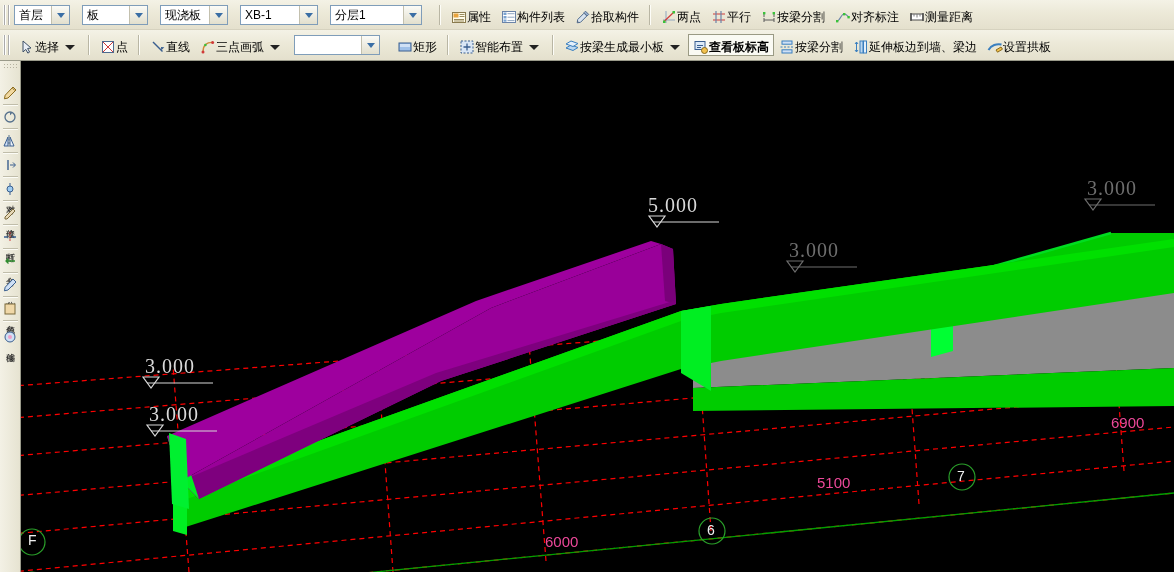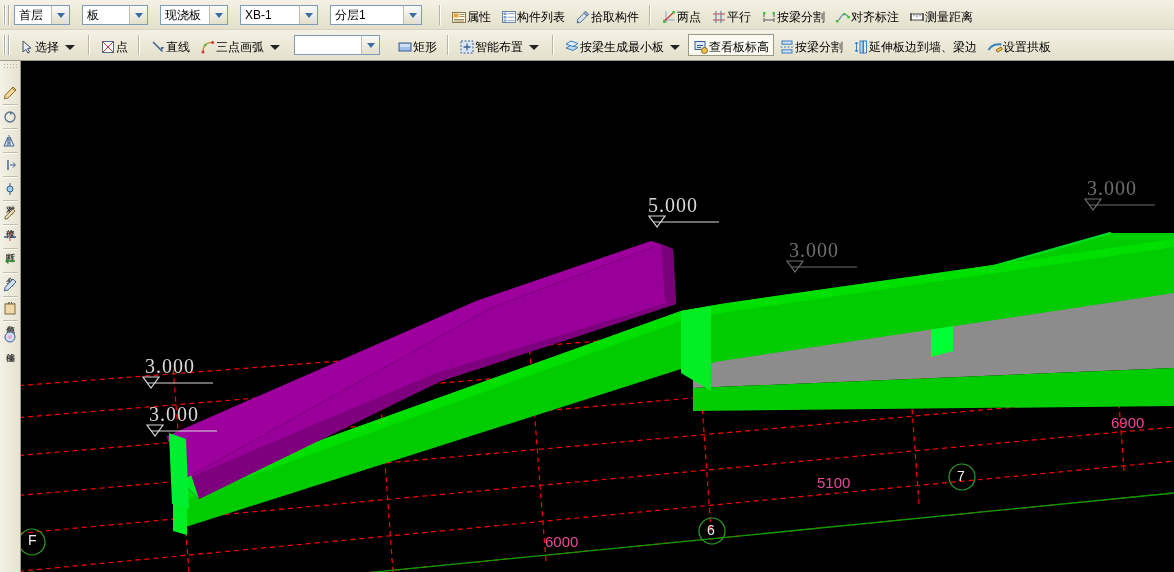--- a/index.html
+++ b/index.html
@@ -40,21 +40,21 @@
     border-left:1px solid #c3c0ae;
     display:flex;align-items:center;justify-content:center;
   }
   .combo .carrow svg{display:block;}
 
   .tbtn{
     height:22px;display:flex;align-items:flex-end;gap:0;
     padding:0 4px;flex:none;border:1px solid transparent;
     box-sizing:border-box;cursor:default;font-size:12px;
   }
-  .tbtn.active{border:1px solid #9a9a84;background:#fafaf3;}
+  .tbtn.active{border:1px solid #9a9a84;background:#fafaf3;font-weight:bold;}
   .tbtn .lbl{line-height:16px;}
   .tbtn .caret{margin-left:3px;}
   .ic{width:16px;height:16px;flex:none;display:block;}
 
   
   #sidebar{
     position:absolute;left:0;top:61px;width:21px;height:511px;
     background:linear-gradient(to right,#f3f1e5,#e6e3d1);
     border-right:1px solid #9a9a8a;
     display:flex;flex-direction:column;align-items:center;

